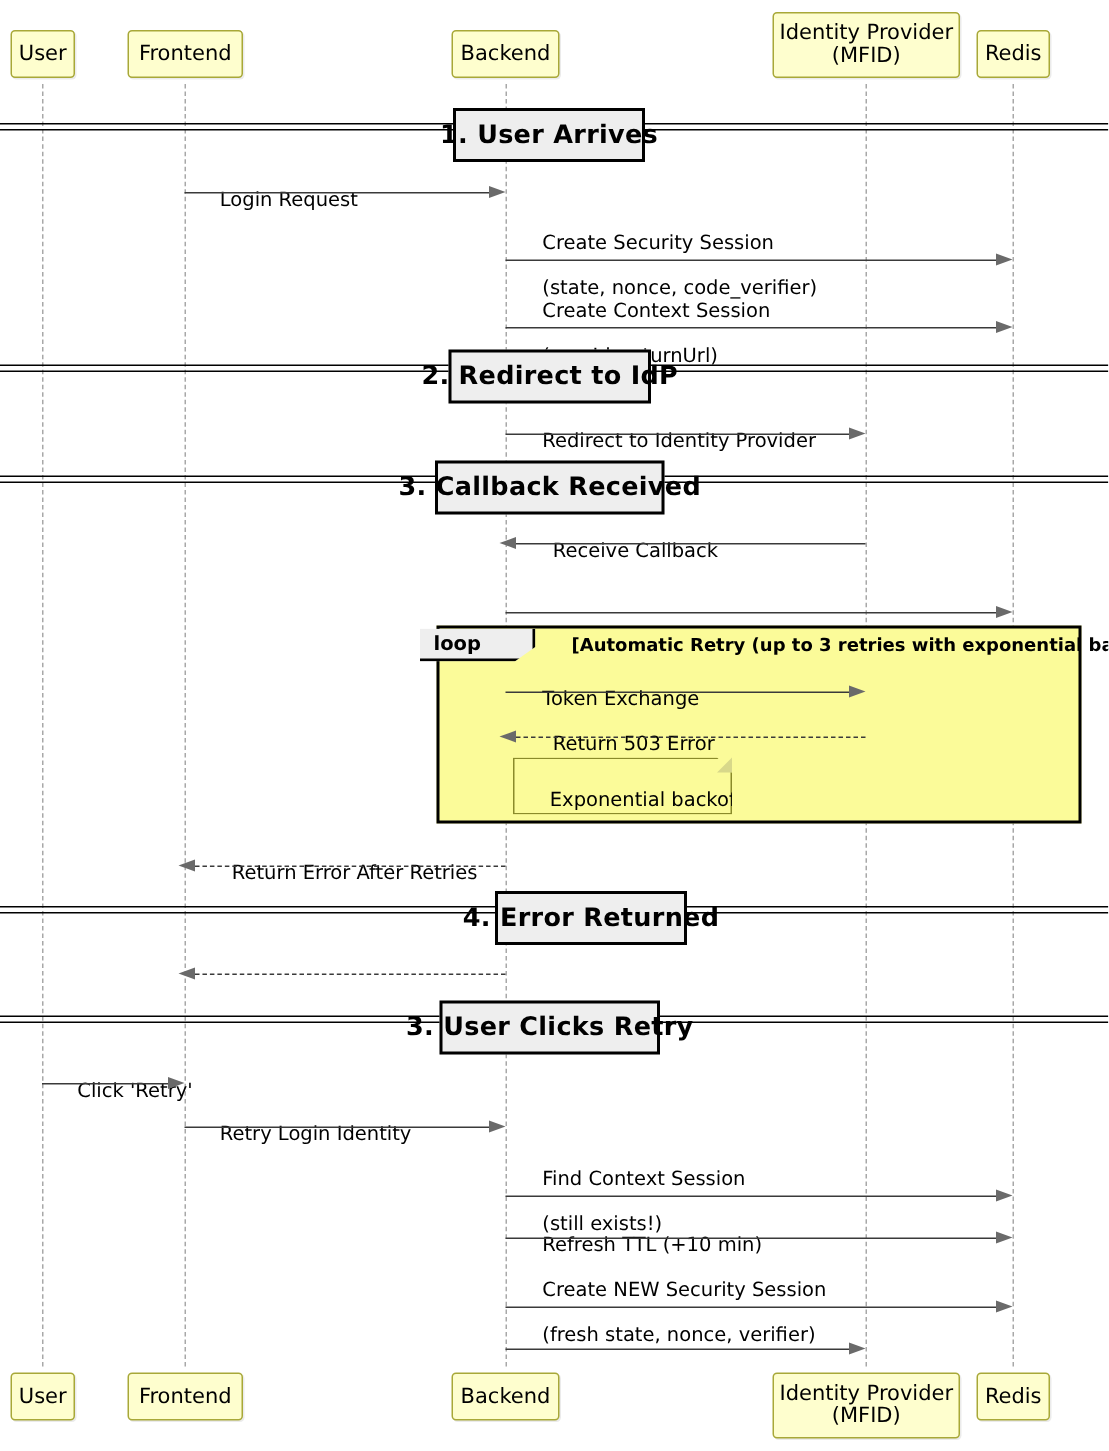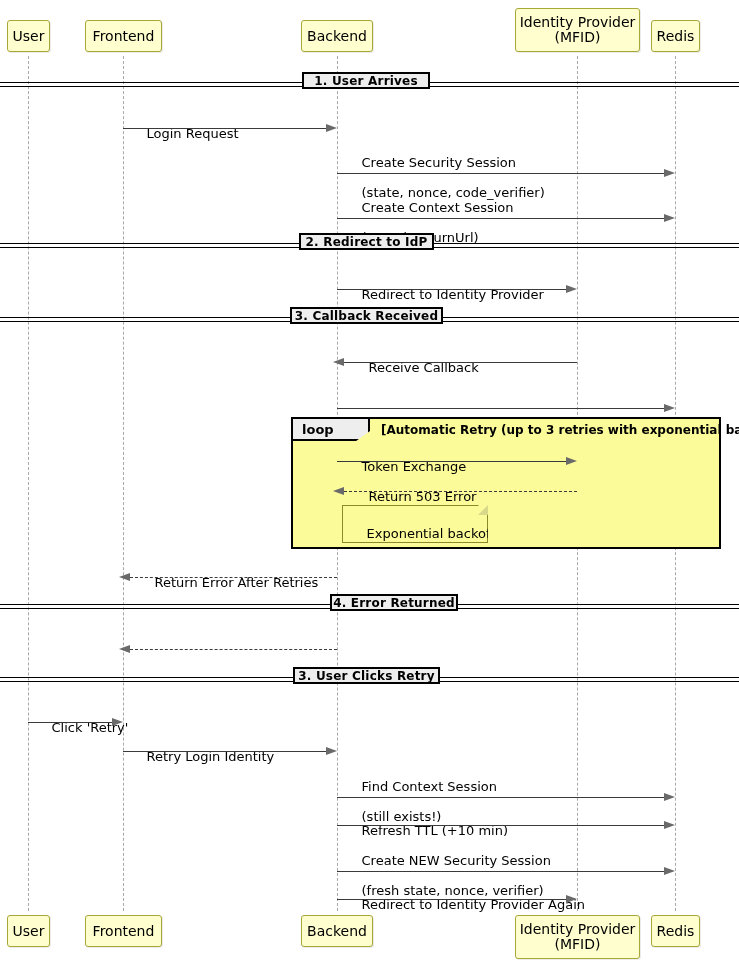--- a/index.html
+++ b/index.html
@@ -54,28 +54,28 @@
     border-top: 1.5px solid #000;
     border-bottom: 1.5px solid #000;
     box-sizing: border-box;
   }
   .divider-box {
     position: absolute;
     box-sizing: border-box;
     background: #EEEEEE;
     border: 2px solid #000000;
     color: #000000;
-    font-size: 12px;
+    font-size: 17px;
     font-weight: bold;
     letter-spacing: 0.2px;
     text-align: center;
     display: flex;
     align-items: center;
     justify-content: center;
-    height: 17px;
+    height: 36px;
     white-space: nowrap;
   }
 
   
   .msg-line {
     position: absolute;
     height: 0;
     border-top: 1px solid #3A3A3A;
   }
   .msg-line.dashed {
@@ -228,21 +228,21 @@
   <div class="msg-label" style="left:352px; top:345px;">
     <span>Receive Callback</span>
   </div>
   <div class="msg-line" style="left:344px; top:362px; width:233px;"></div>
   <div class="arrow-head left" style="left:333px; top:357.5px;"></div>
 
   <div class="msg-line" style="left:337px; top:408px; width:331px;"></div>
   <div class="arrow-head right" style="left:664px; top:403.5px;"></div>
 
   <div class="loop-frame" style="left:291px; top:417px; width:430px; height:132px;"></div>
-  <div class="loop-tab" style="left:293px; top:419px; width:77px; height:22px;">
+  <div class="loop-tab" style="left:280px; top:419px; width:77px; height:22px;">
     <span>loop</span>
   </div>
   <div class="loop-cond" style="left:381px; top:423px;">
     <span>[Automatic Retry (up to 3 retries with exponential backoff)]</span>
   </div>
 
   <div class="msg-label" style="left:345px; top:444px;">
     <span>Token Exchange</span>
   </div>
   <div class="msg-line" style="left:337px; top:461px; width:233px;"></div>
@@ -304,23 +304,20 @@
   <div class="msg-line" style="left:337px; top:825px; width:331px;"></div>
   <div class="arrow-head right" style="left:664px; top:820.5px;"></div>
 
   <div class="msg-label" style="left:345px; top:838px;">
     <span>Create NEW Security Session</span><br>
     <span>(fresh state, nonce, verifier)</span>
   </div>
   <div class="msg-line" style="left:337px; top:871px; width:331px;"></div>
   <div class="arrow-head right" style="left:664px; top:866.5px;"></div>
 
-  <div class="msg-label" style="left:345px; top:882px;">
-    <span>Redirect to Identity Provider Again</span>
-  </div>
   <div class="msg-line" style="left:337px; top:899px; width:233px;"></div>
   <div class="arrow-head right" style="left:566px; top:894.5px;"></div>
 
   <div class="participant" style="left:7px; top:915px; width:43px; height:32px;">
     <span>User</span>
   </div>
   <div class="participant" style="left:85px; top:915px; width:77px; height:32px;">
     <span>Frontend</span>
   </div>
   <div class="participant" style="left:301px; top:915px; width:72px; height:32px;">

